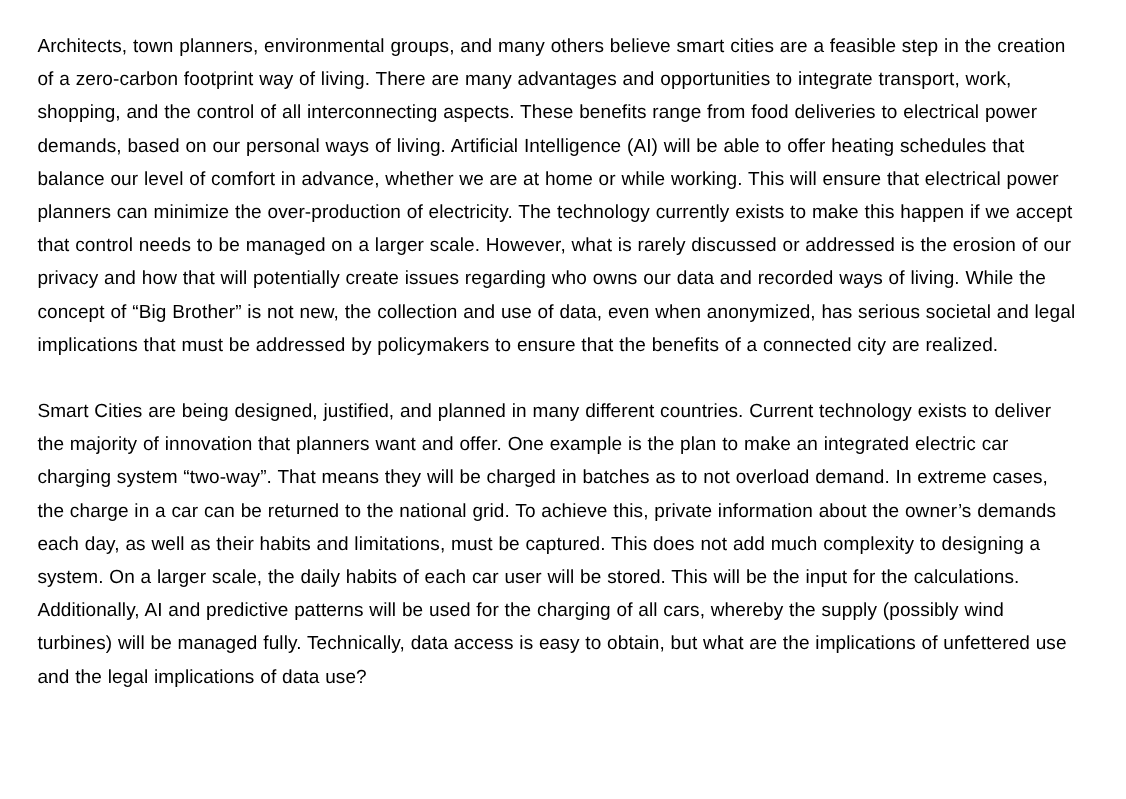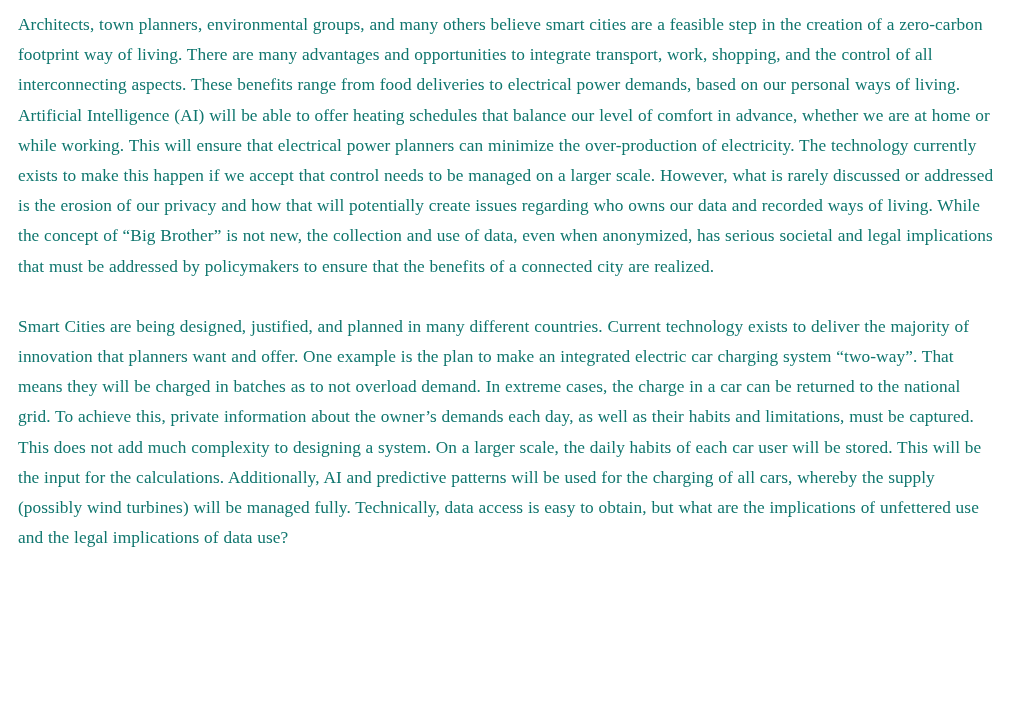--- a/index.html
+++ b/index.html
@@ -17,26 +17,25 @@
   .page {
     box-sizing: border-box;
     width: 1024px;
     height: 726px;
     padding: 10px 28px 0 18px;
     background: #ffffff;
   }
   .para {
     font-size: 17.3px;
     line-height: 30.2px;
-    color: #0f766e;
+    color: #000000;
     text-align: left;
-    margin: 0;
+    margin: 16px;
     letter-spacing: 0.005em;
     word-spacing: 0.02em;
-    font-family: Liberation Serif, serif;
   }
   .para + .para {
     margin-top: 30px;
   }
 </style>
 </head>
 <body>
 
 <div class="page">
   <p class="para">Architects, town planners, environmental groups, and many others believe smart cities are a feasible step in the creation of a zero-carbon footprint way of living. There are many advantages and opportunities to integrate transport, work, shopping, and the control of all interconnecting aspects. These benefits range from food deliveries to electrical power demands, based on our personal ways of living. Artificial Intelligence (AI) will be able to offer heating schedules that balance our level of comfort in advance, whether we are at home or while working. This will ensure that electrical power planners can minimize the over-production of electricity. The technology currently exists to make this happen if we accept that control needs to be managed on a larger scale. However, what is rarely discussed or addressed is the erosion of our privacy and how that will potentially create issues regarding who owns our data and recorded ways of living. While the concept of “Big Brother” is not new, the collection and use of data, even when anonymized, has serious societal and legal implications that must be addressed by policymakers to ensure that the benefits of a connected city are realized.</p>

